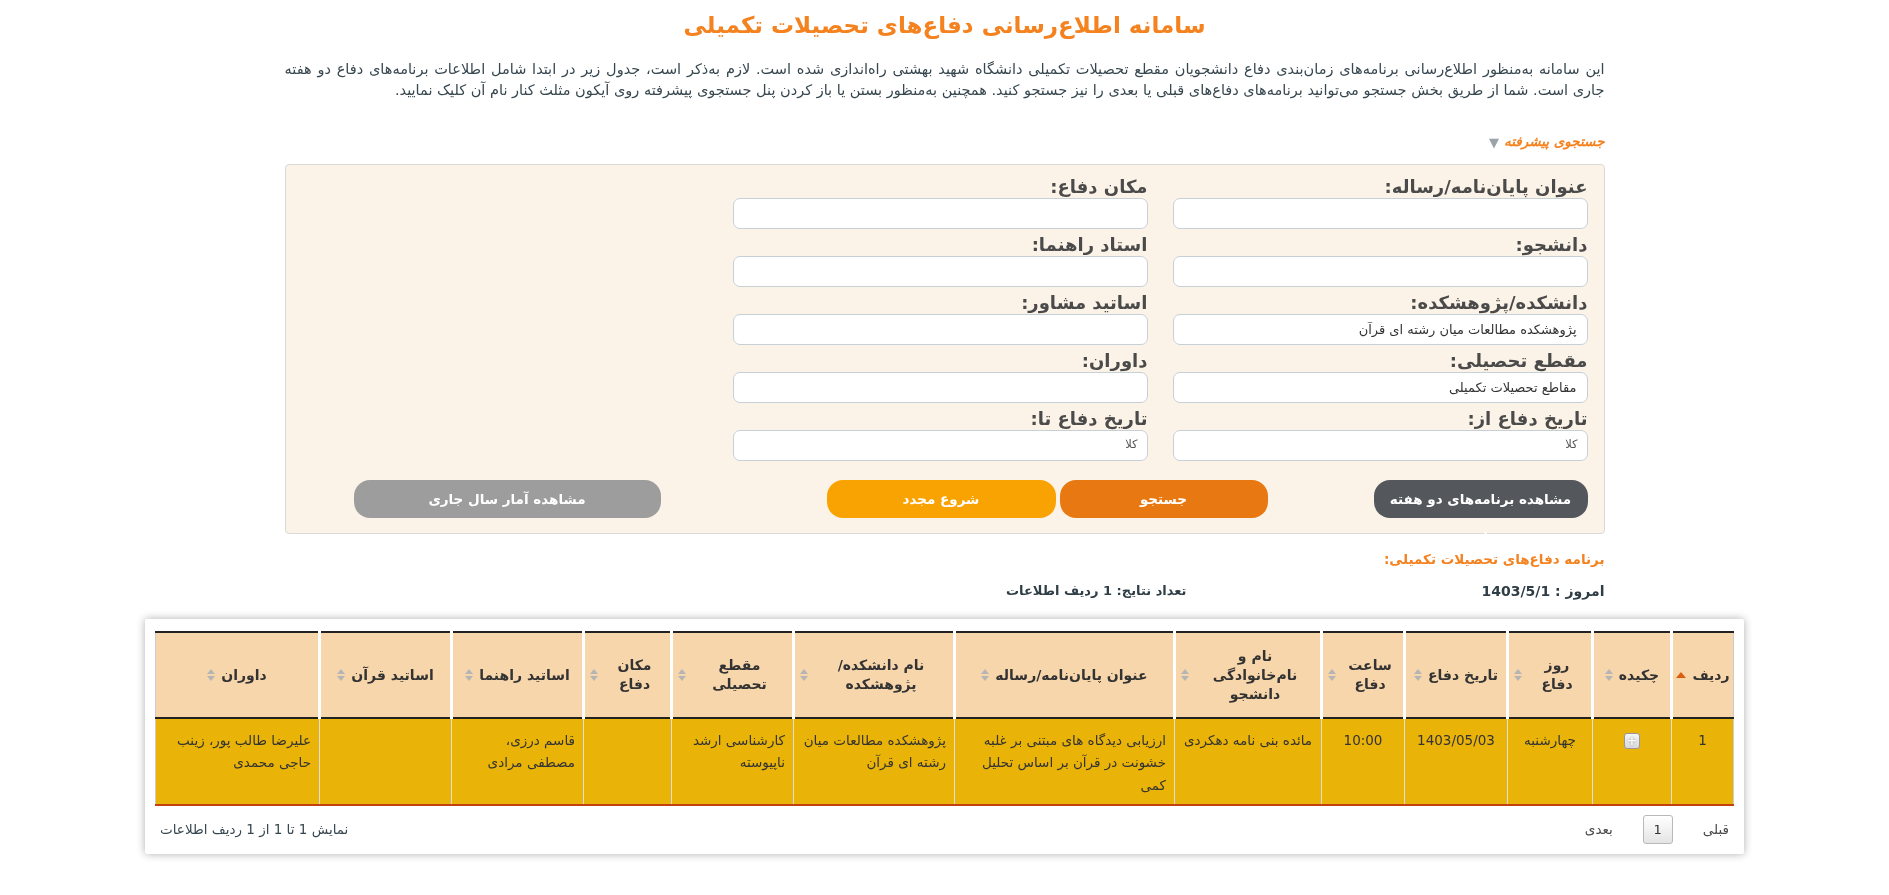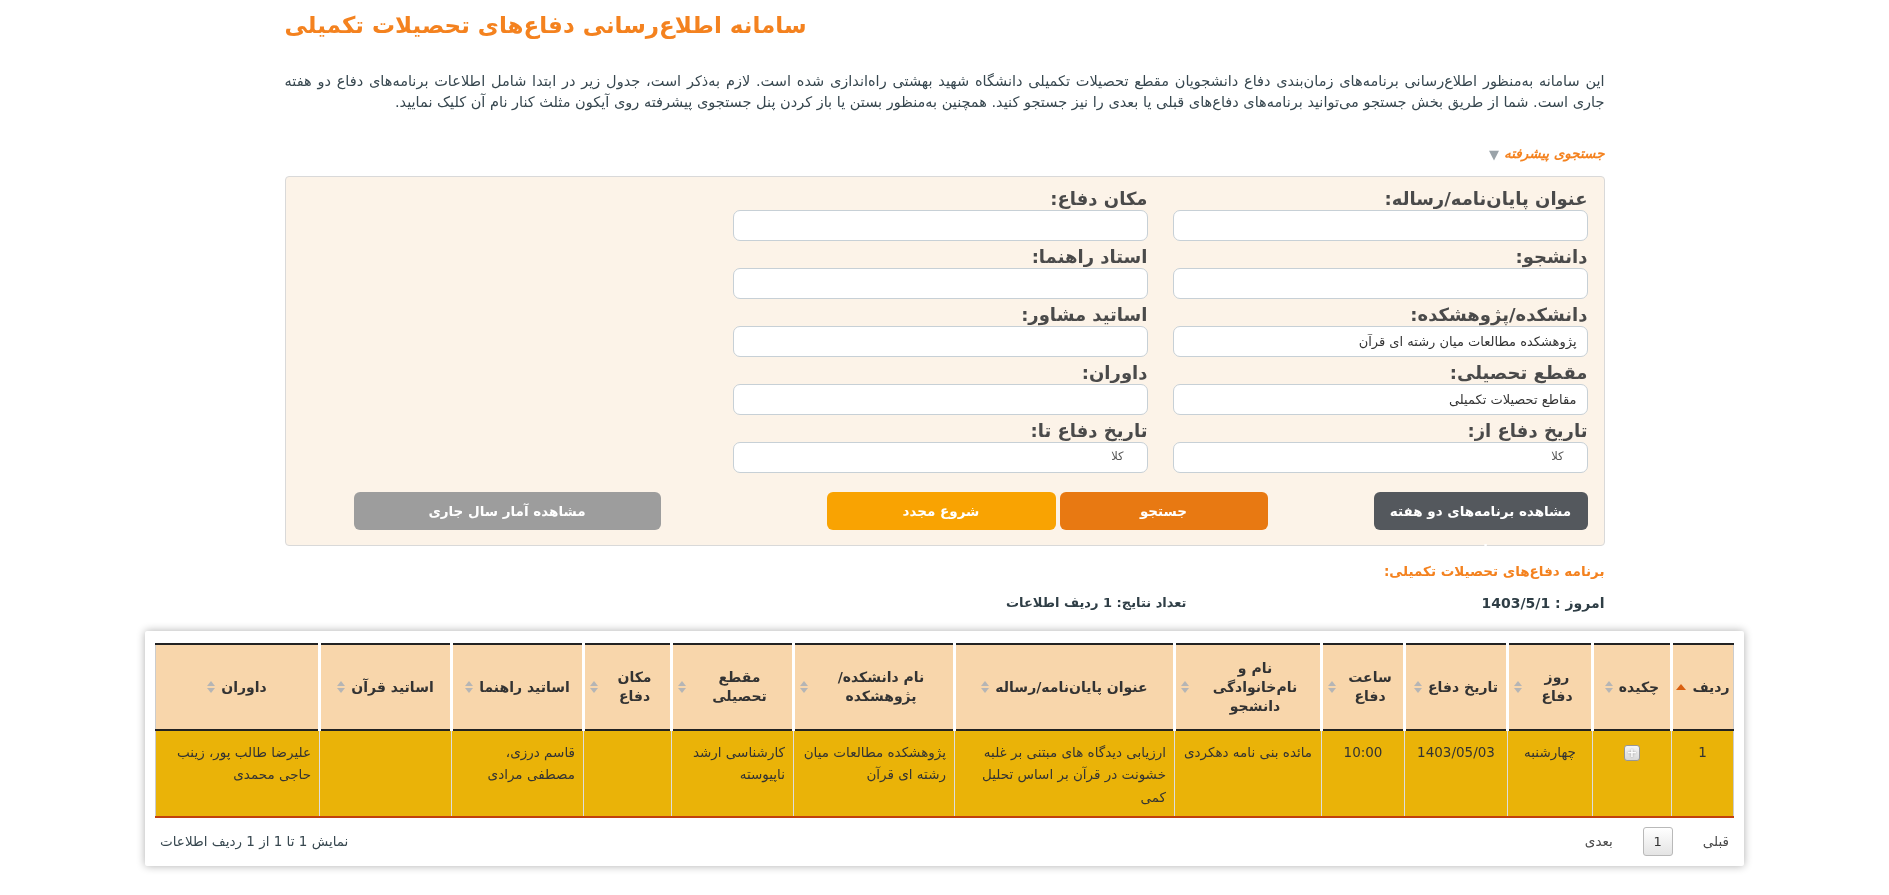--- a/index.html
+++ b/index.html
@@ -7,21 +7,21 @@
   body {
     width:1889px; height:895px; overflow:hidden;
     background:#ffffff; color:#37474F;
     font-family:"DejaVu Sans", sans-serif;
     direction:rtl; position:relative;
   }
   .container { width:1320px; margin:0 auto; }
 
   
   .page-title {
-    margin:12px 0 32px; text-align:left;
+    margin:12px 0 20px; text-align:center;
     color:#F4821F; font-size:23px; font-weight:bold; line-height:27px;
   }
   .intro {
     margin:0; font-size:14.5px; line-height:21px; text-align:justify; color:#37474F;
   }
 
   
   .adv-toggle { margin-top:30px; text-align:right; cursor:pointer; height:18px;font-style:italic; }
   .adv-toggle .lbl { color:#F4821F; font-size:13.5px; font-weight:bold; }
   .adv-toggle .tri { color:#9aa3a9; font-size:13px; margin:0 0 0 2px; display:inline-block; transform:translateY(1px); }
@@ -33,26 +33,26 @@
   }
   .form-grid { display:flex; gap:25px; }
   .form-col { width:415px; }
   .field { margin-bottom:7px; }
   .field .f-label { display:block; font-size:18px; font-weight:bold; color:#4a4a4a; margin-bottom:3px; line-height:17px; }
   .in-wrap { position:relative; }
   .field input {
     width:100%; height:31px; border:1px solid #C7D0D6; border-radius:7px; background:#fff;
     padding:0 10px; font-family:inherit; font-size:13px; color:#333; direction:rtl; outline:none;
   }
-  .date-hint { position:absolute; right:24px; top:7px; font-size:11.5px; color:#555; pointer-events:none; }
+  .date-hint { position:absolute; right:10px; top:7px; font-size:11.5px; color:#555; pointer-events:none; }
 
   
   .btn-row { display:flex; align-items:center; margin-top:12px; }
   .btn {
-    height:38px; border:none; border-radius:6px; color:#fff; font-weight:bold;
+    height:38px; border:none; border-radius:16px; color:#fff; font-weight:bold;
     font-size:13.5px; font-family:inherit; cursor:pointer; text-align:center; line-height:38px; padding:0;
   }
   .btn-two-weeks { width:214px; background:#54585D; }
   .btn-search   { width:208px; background:#E87912; margin-inline-start:106px; }
   .btn-restart  { width:229px; background:#F9A302; margin-inline-start:4px; }
   .btn-stats    { width:307px; background:#9D9D9D; margin-inline-start:166px; }
 
   
   .results-head { position:relative; margin-top:17px; }
   .section-title { color:#F4821F; font-size:13.5px; font-weight:bold; text-align:right; line-height:17px; }

